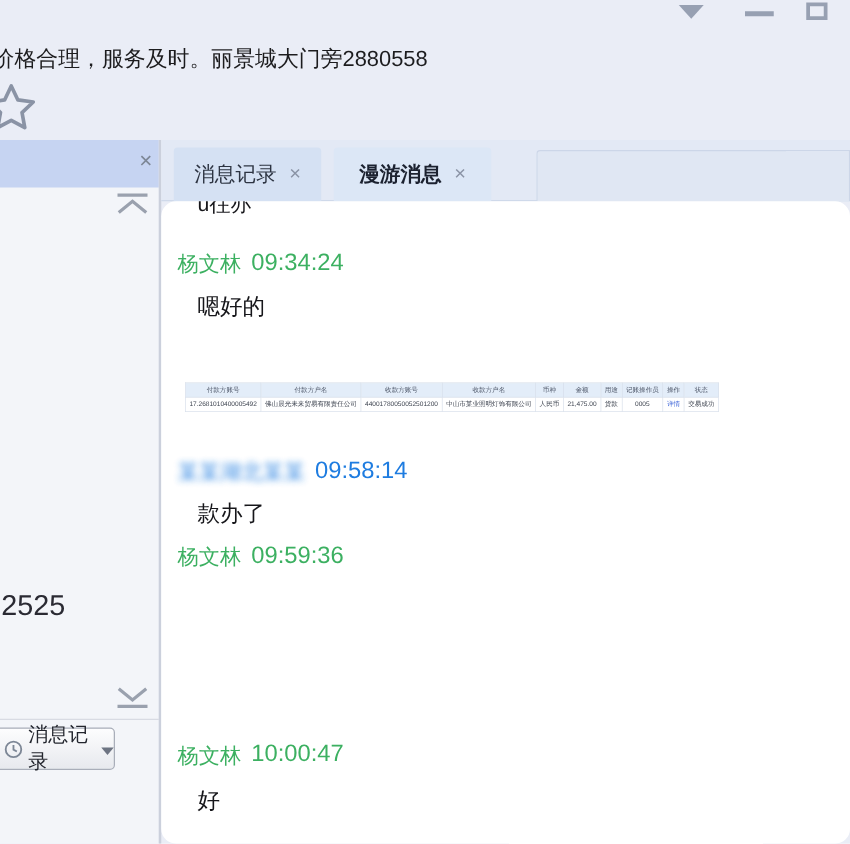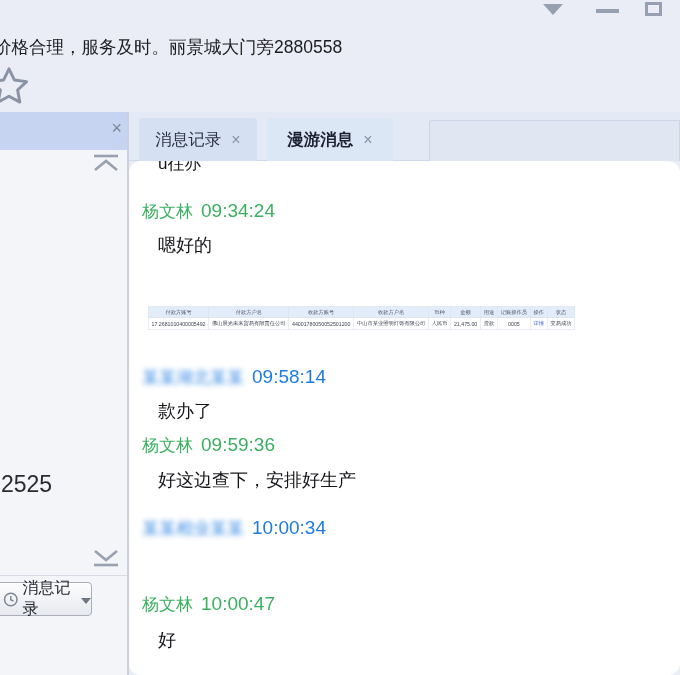--- a/index.html
+++ b/index.html
@@ -168,26 +168,21 @@
   <div class="line msg-header blue" style="top:205px">
     <span class="sender masked">某某湖北某某</span>
     <span class="time">09:58:14</span>
   </div>
   <div class="line msg-text" style="top:238px">款办了</div>
 
   <div class="line msg-header green" style="top:273px">
     <span class="sender">杨文林</span>
     <span class="time">09:59:36</span>
   </div>
-  <div class="line msg-text" style="top:307px">好这边查下，安排好生产</div>
 
-  <div class="line msg-header blue" style="top:356px">
-    <span class="sender masked">某某相业某某</span>
-    <span class="time">10:00:34</span>
-  </div>
 
   <div class="line msg-header green" style="top:432px">
     <span class="sender">杨文林</span>
     <span class="time">10:00:47</span>
   </div>
   <div class="line msg-text" style="top:467px">好</div>
 
 </div>
 
 </body></html>

